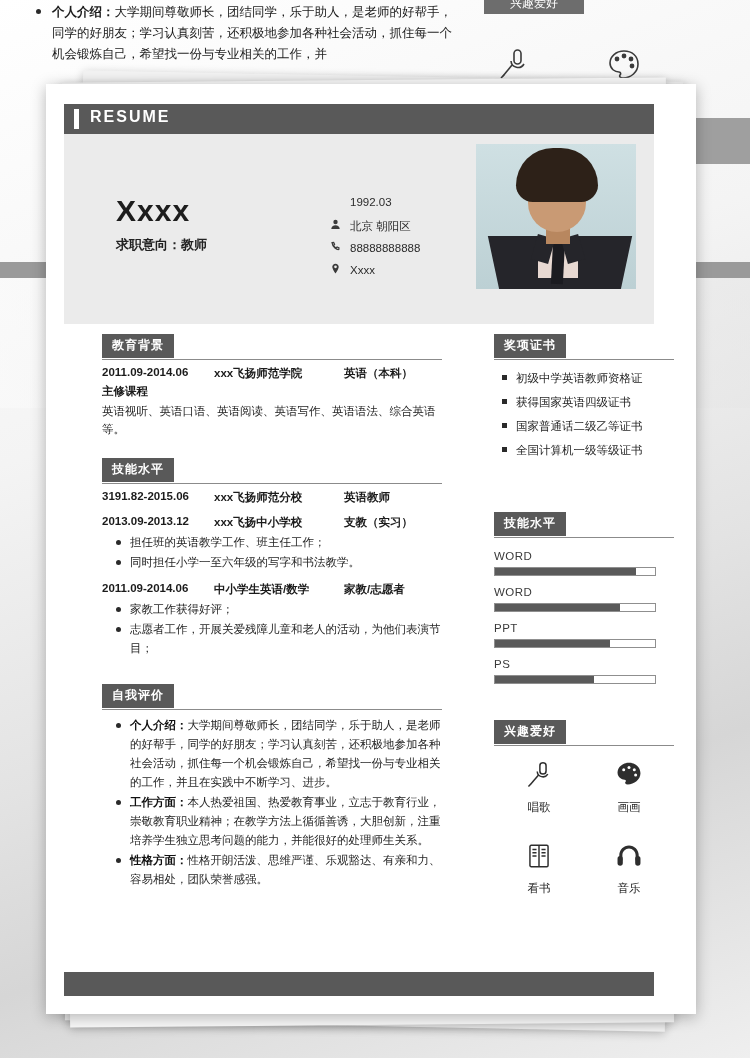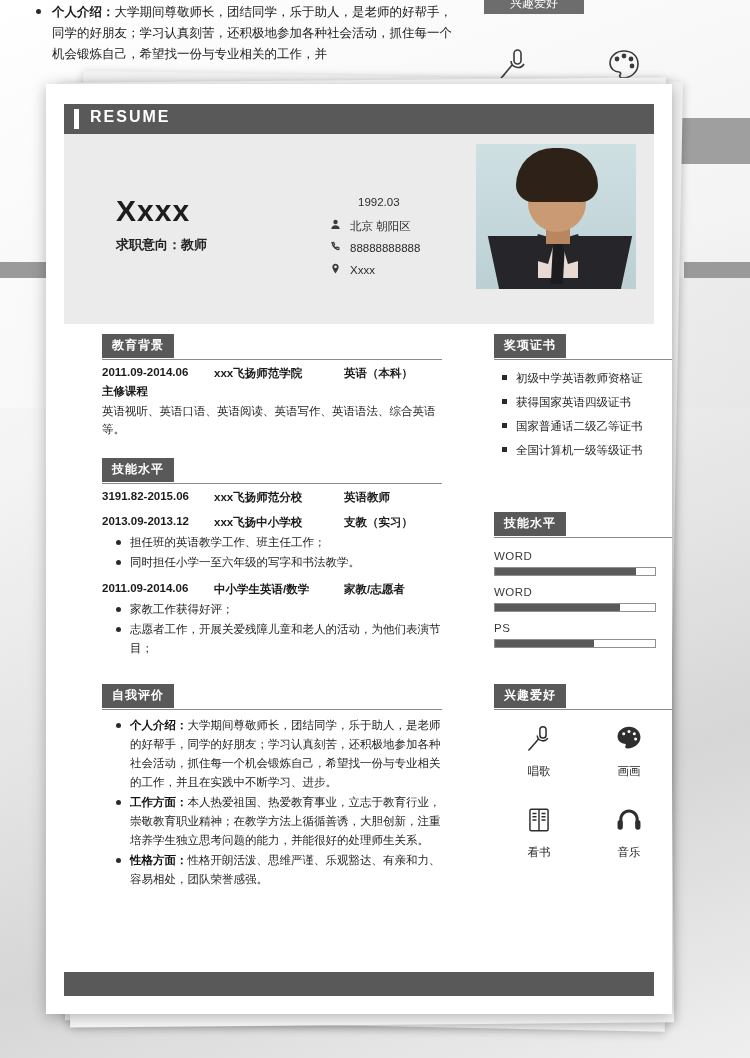--- a/index.html
+++ b/index.html
@@ -100,20 +100,21 @@
 
   
   #resume-page {
     position: absolute;
     left: 46px; top: 84px;
     width: 626px;
     height: 930px;
     background: #ffffff;
     box-shadow: 0 3px 14px rgba(0,0,0,.28);
     overflow: hidden;
+    padding-left: 24px;
   }
   #resume-inner {
     position: absolute;
     inset: 0;
     background: #ffffff;
   }
 
   
   #header-bar {
     position: absolute;
@@ -177,21 +178,21 @@
   .contact-ic {
     width: 14px;
     margin-right: 8px;
     text-align: center;
     color: #3a3a3a;
     font-size: 11px;
     flex: 0 0 14px;
   }
   #contact-date {
     position: absolute;
-    left: 312px; top: 112px;
+    left: 304px; top: 112px;
     font-size: 11.5px;
     color: #2b2b2b;
   }
 
   
   #photo-frame {
     position: absolute;
     left: 430px; top: 60px;
     width: 160px; height: 145px;
     background: linear-gradient(180deg, #cfe0e3 0%, #bcd0d4 100%);
@@ -543,20 +544,26 @@
                 <div class="skill-fill" style="width:88%"></div>
               </div>
           </div>
           <div class="skill-item">
             <div class="skill-name">WORD</div>
             <div class="skill-track">
                 <div class="skill-fill" style="width:78%"></div>
               </div>
           </div>
           <div class="skill-item">
+            <div class="skill-name">PPT</div>
+            <div class="skill-track">
+                <div class="skill-fill" style="width:72%"></div>
+              </div>
+          </div>
+          <div class="skill-item">
             <div class="skill-name">PS</div>
             <div class="skill-track">
                 <div class="skill-fill" style="width:62%"></div>
               </div>
           </div>
         </div>
       </div>
 
       <div class="sec-wrap" style="margin-top:36px;">
         <div class="sec-head">

